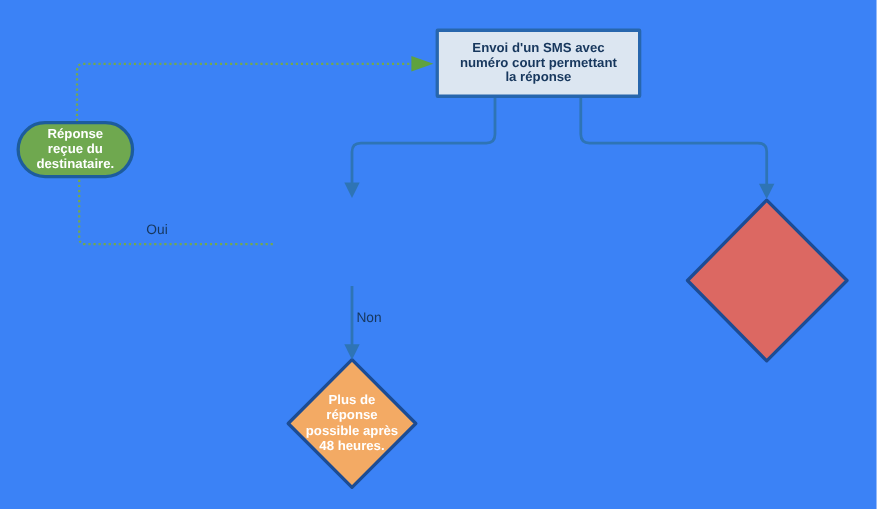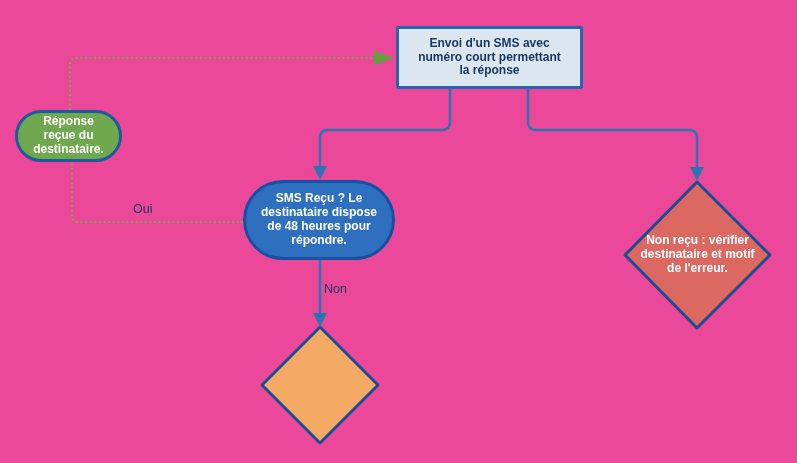--- a/index.html
+++ b/index.html
@@ -1,19 +1,19 @@
 <!DOCTYPE html>
 <html><head>
 <meta charset="utf-8">
 <style>
   html,body{margin:0;padding:0;background:#ffffff;}
   .canvas{
     position:relative;
     width:797px;height:463px;
-    background:#ec4899;
+    background:#3b82f6;
     overflow:hidden;
     font-family:"Liberation Sans",sans-serif;
   }
   .overlay{position:absolute;left:0;top:0;}
   .node{
     position:absolute;box-sizing:border-box;
     display:flex;align-items:center;justify-content:center;
     text-align:center;font-weight:bold;font-size:12px;line-height:1.15;
     white-space:pre-line;
   }
@@ -76,30 +76,25 @@
 numéro court permettant
 la réponse</span>
   </div>
 
   <div class="node node-green">
     <span>Réponse
 reçue du
 destinataire.</span>
   </div>
 
-  <div class="node node-blue">
-    <span>SMS Reçu ? Le
-destinataire dispose
-de 48 heures pour
-répondre.</span>
+
+
+  <div class="diamond-label diamond-label-orange">
+    <span>Plus de
+réponse
+possible après
+48 heures.</span>
   </div>
-
-  <div class="diamond-label diamond-label-red">
-    <span>Non reçu : vérifier
-destinataire et motif
-de l'erreur.</span>
-  </div>
-
 
   <div class="edge-label edge-label-oui">Oui</div>
   <div class="edge-label edge-label-non">Non</div>
 
 </div>
 
 </body></html>

